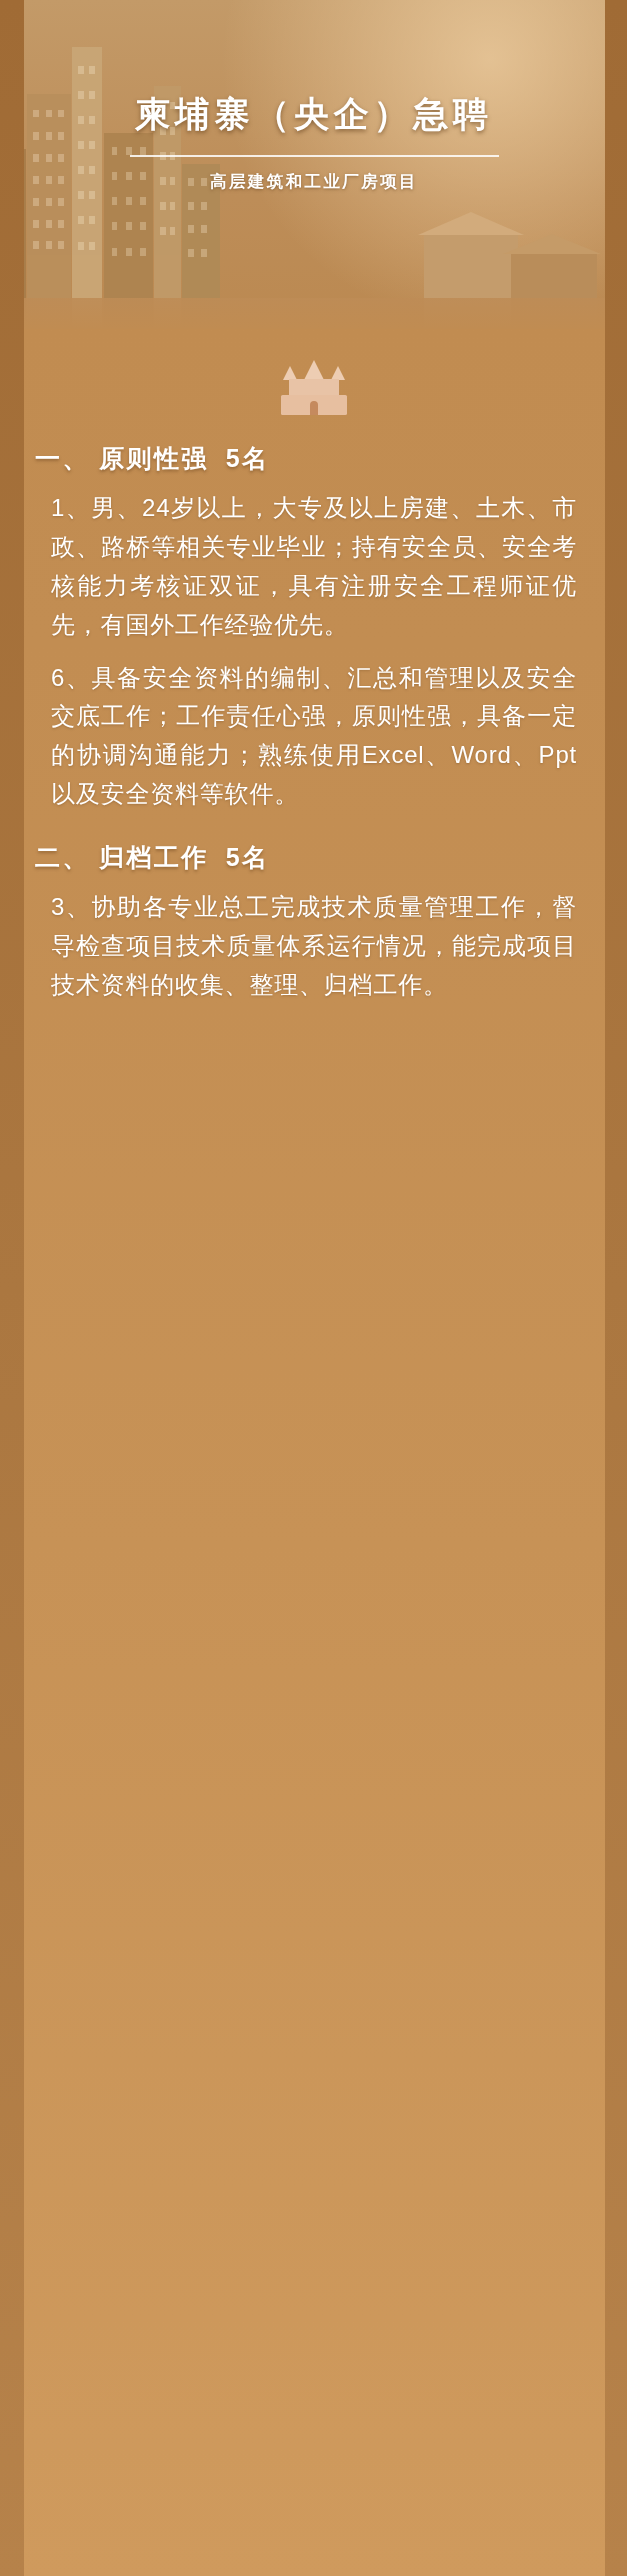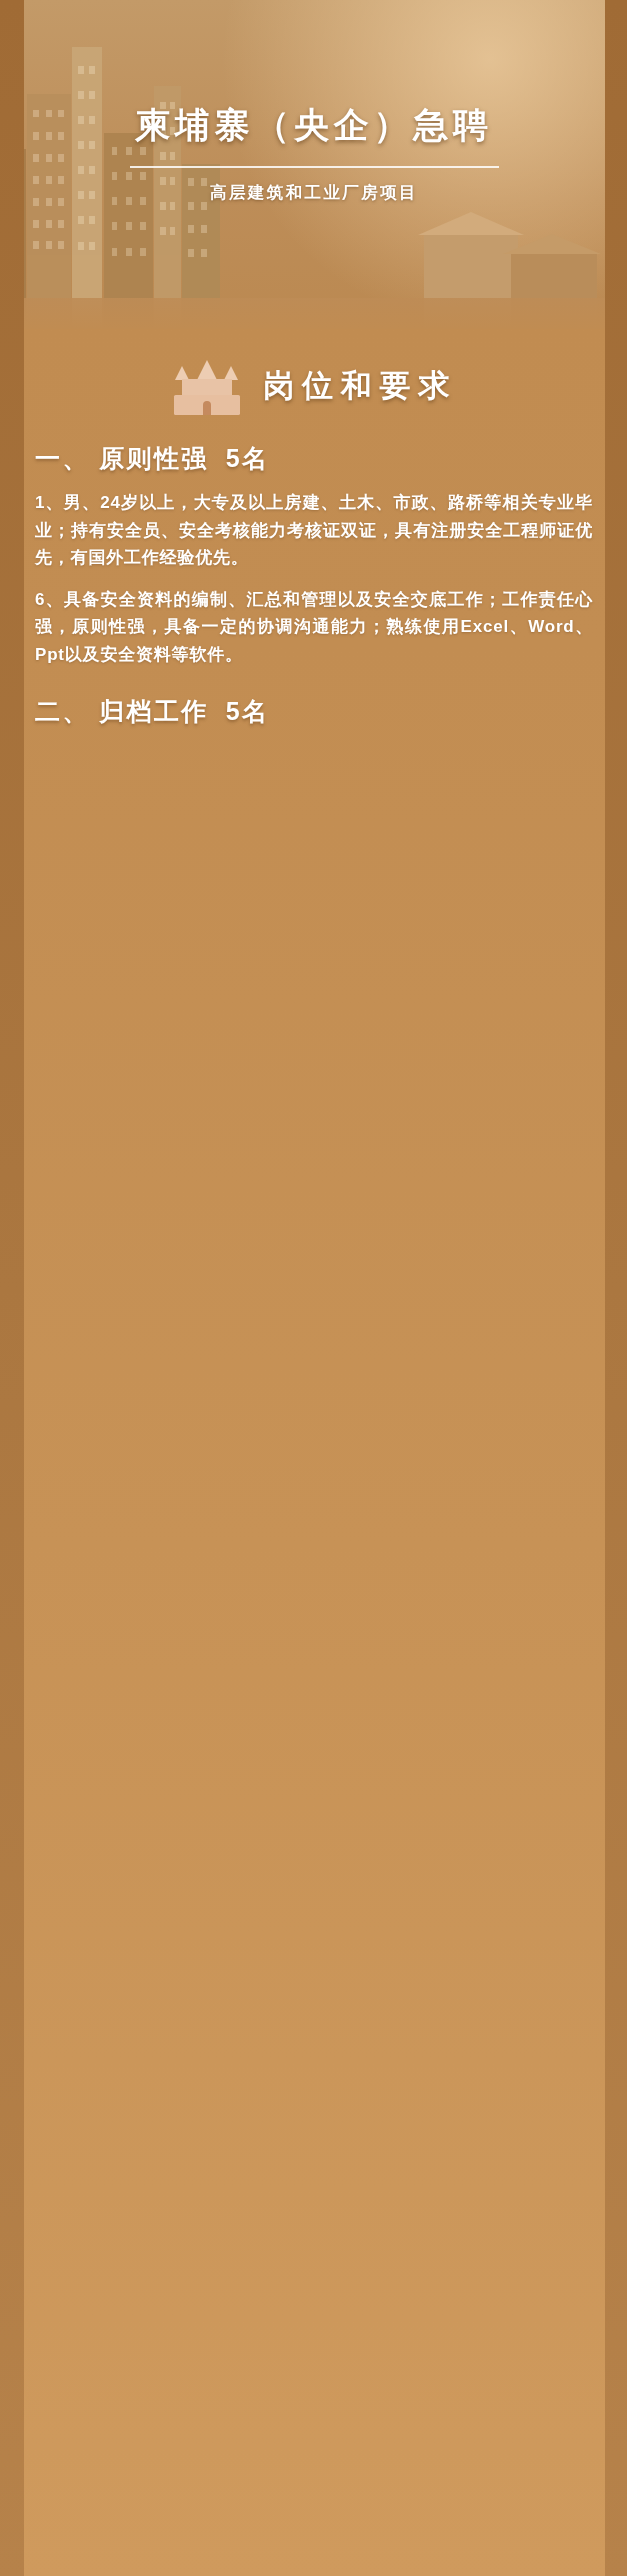--- a/index.html
+++ b/index.html
@@ -113,21 +113,21 @@
     top: 91px;
     text-align: center;
     z-index: 4;
   }
   .hero-title {
     color: #ffffff;
     font-size: 35px;
     font-weight: bold;
     letter-spacing: 4.7px;
     text-shadow: 0 1.6px 4.7px rgba(90, 55, 20, 0.6);
-    margin: 11px;
+    margin: 0;
   }
   .hero-rule {
     width: 369px;
     height: 1.6px;
     background: rgba(255,255,255,0.85);
     margin: 17px auto 14px auto;
   }
   .hero-sub {
     color: #ffffff;
     font-size: 16.5px;
@@ -212,27 +212,26 @@
     color: #ffffff;
     font-size: 25px;
     font-weight: bold;
     letter-spacing: 2.4px;
     margin: 27px 0 12.6px 0;
     text-shadow: 0 1.6px 3.1px rgba(95, 58, 22, 0.45);
   }
   h2.job-head .num { margin-left: 17px; }
   p.para {
     color: #ffffff;
-    font-size: 17px;
+    font-size: 24px;
     line-height: 1.62;
     letter-spacing: 0.8px;
-    margin: 14px 0;
+    margin: 14px 16px;
     text-shadow: 0 0.8px 2.4px rgba(95, 58, 22, 0.35);
     text-align: justify;
-    font-weight: bold;
   }
 </style>
 </head>
 <body>
 
 <div class="poster">
 
   <div class="edge left"></div>
   <div class="edge right"></div>
 
@@ -343,30 +342,30 @@
 
   <div class="banner">
     <div class="temple">
       <div class="spire s-l"></div>
       <div class="spire s-c"></div>
       <div class="spire s-r"></div>
       <div class="body"></div>
       <div class="base"></div>
       <div class="door"></div>
     </div>
-    <div class="banner-title">岗位和要求</div>
   </div>
 
   <div class="content">
 
     <h2 class="job-head">
       <span>一、  原则性强</span><span class="num">5名</span>
     </h2>
     <p class="para">1、男、24岁以上，大专及以上房建、土木、市政、路桥等相关专业毕业；持有安全员、安全考核能力考核证双证，具有注册安全工程师证优先，有国外工作经验优先。</p>
     <p class="para">6、具备安全资料的编制、汇总和管理以及安全交底工作；工作责任心强，原则性强，具备一定的协调沟通能力；熟练使用Excel、Word、Ppt以及安全资料等软件。</p>
 
     <h2 class="job-head">
       <span>二、  归档工作</span><span class="num">5名</span>
     </h2>
+    <p class="para">3、协助各专业总工完成技术质量管理工作，督导检查项目技术质量体系运行情况，能完成项目技术资料的收集、整理、归档工作。</p>
 
   </div>
 </div>
 
 
 </body></html>

